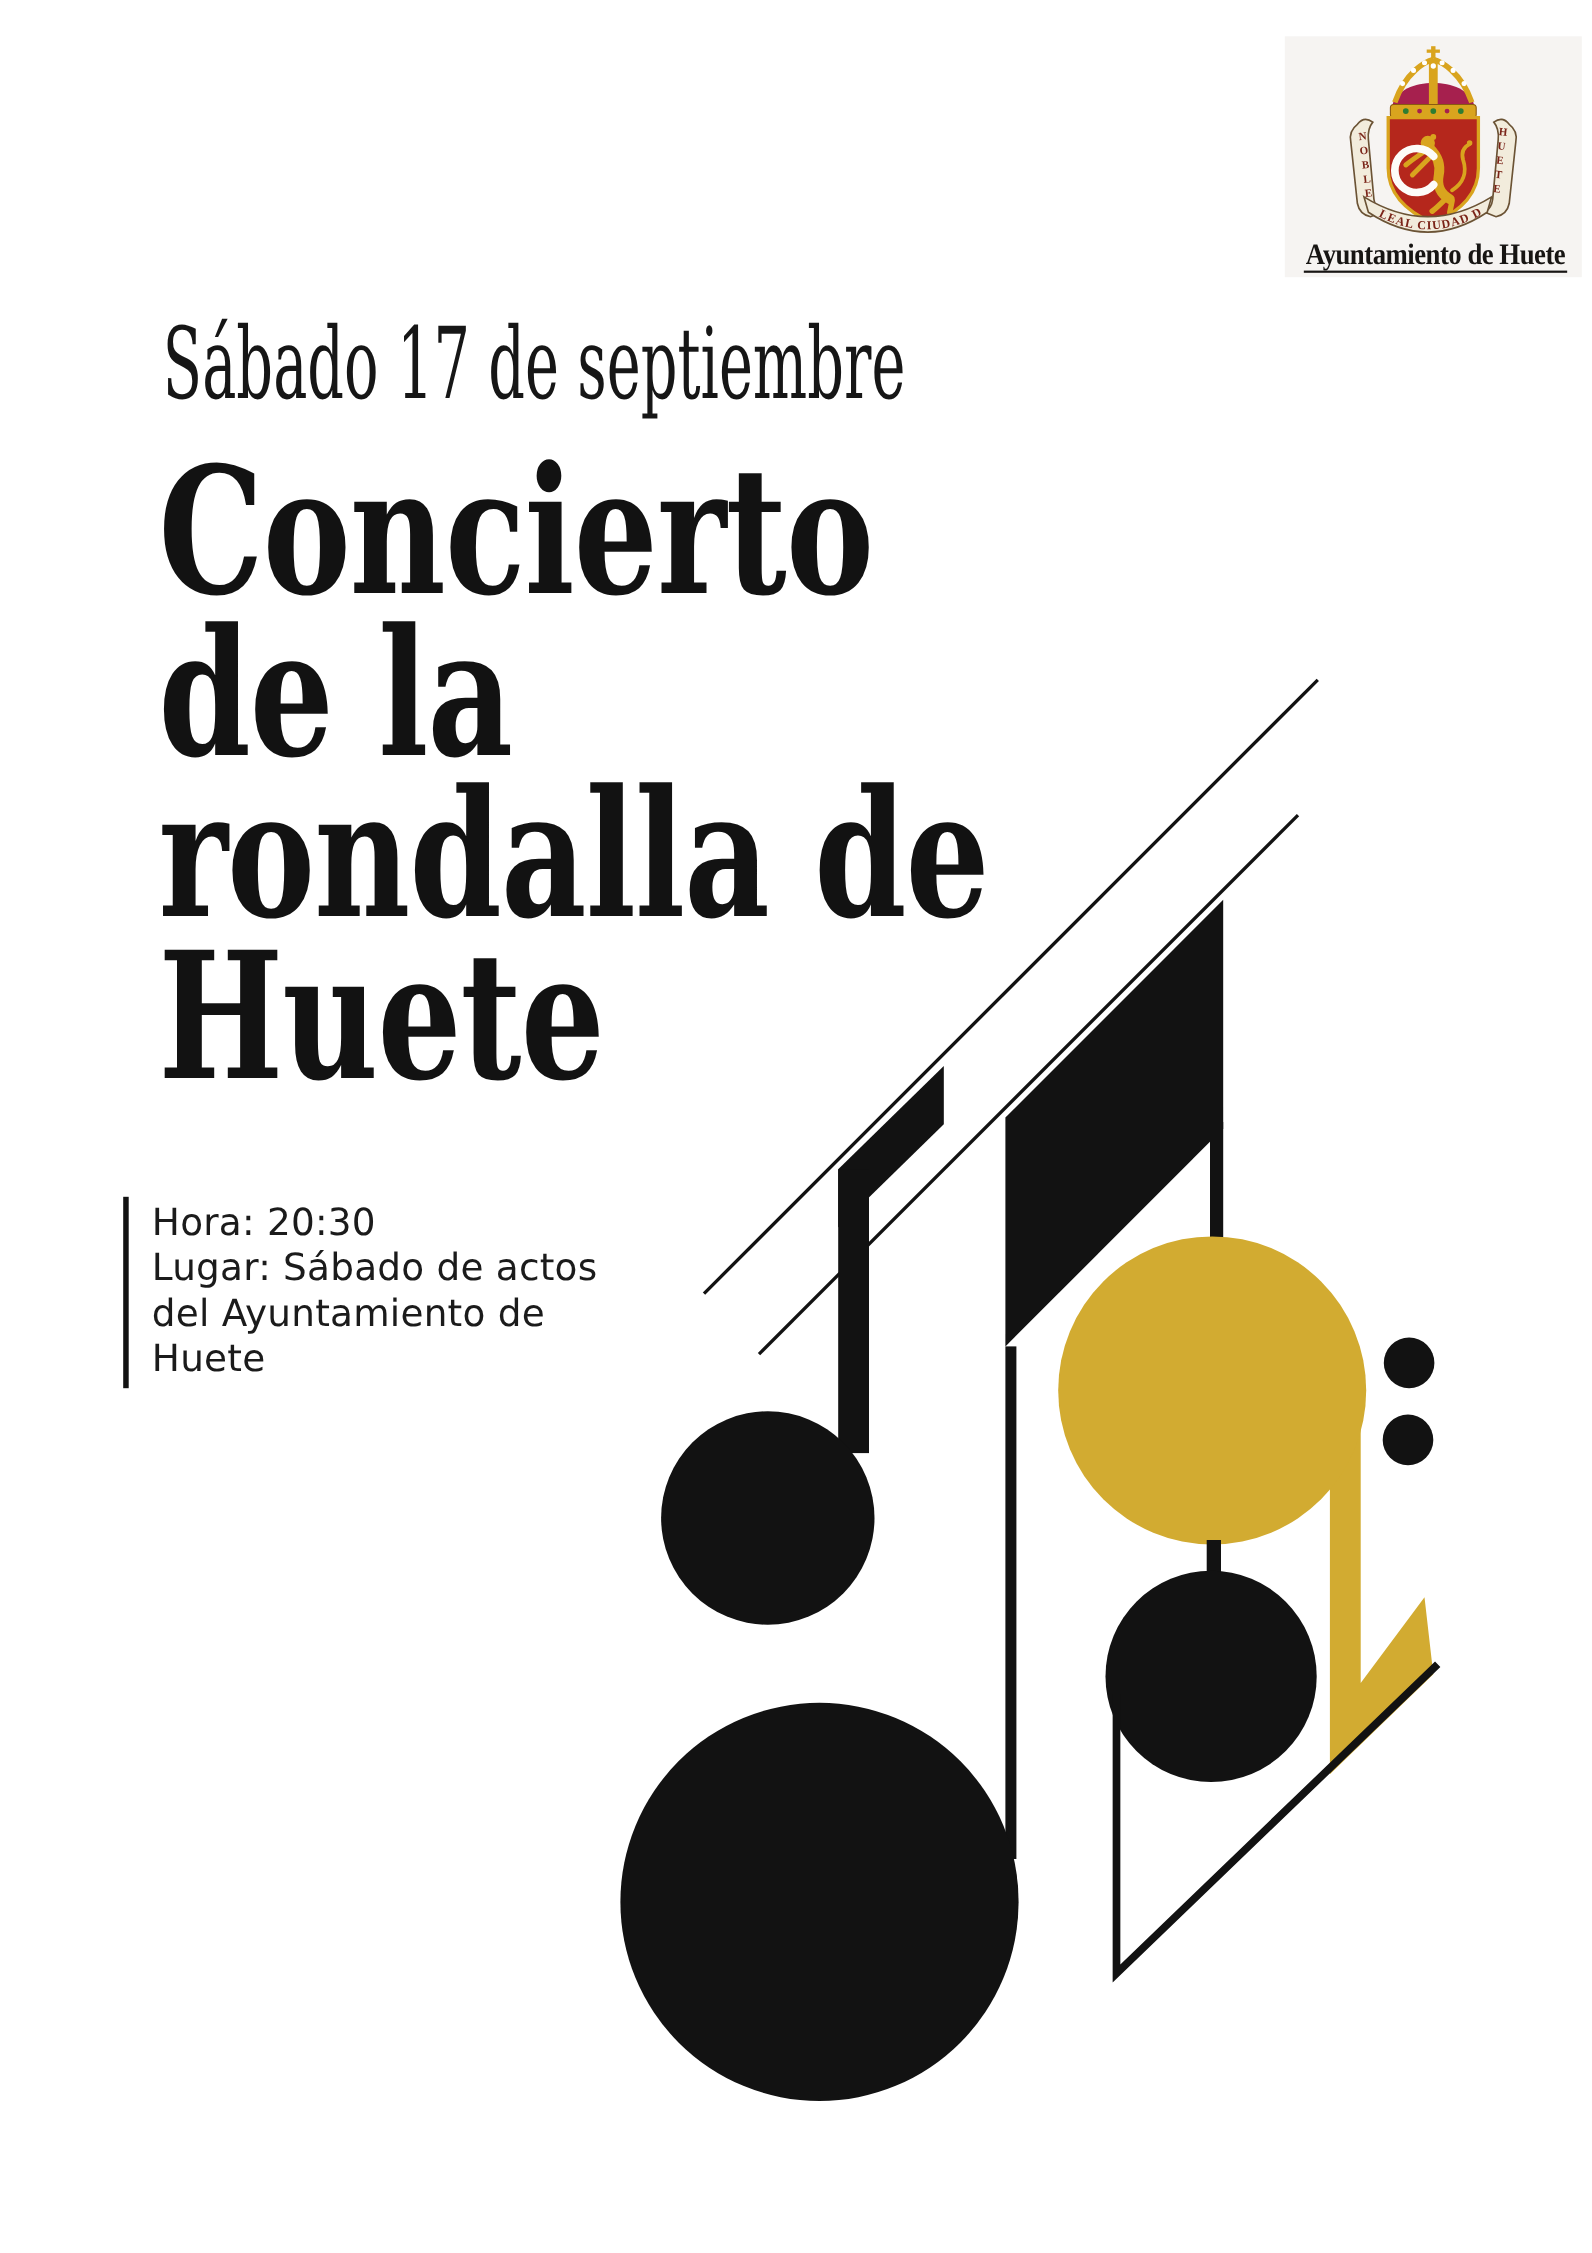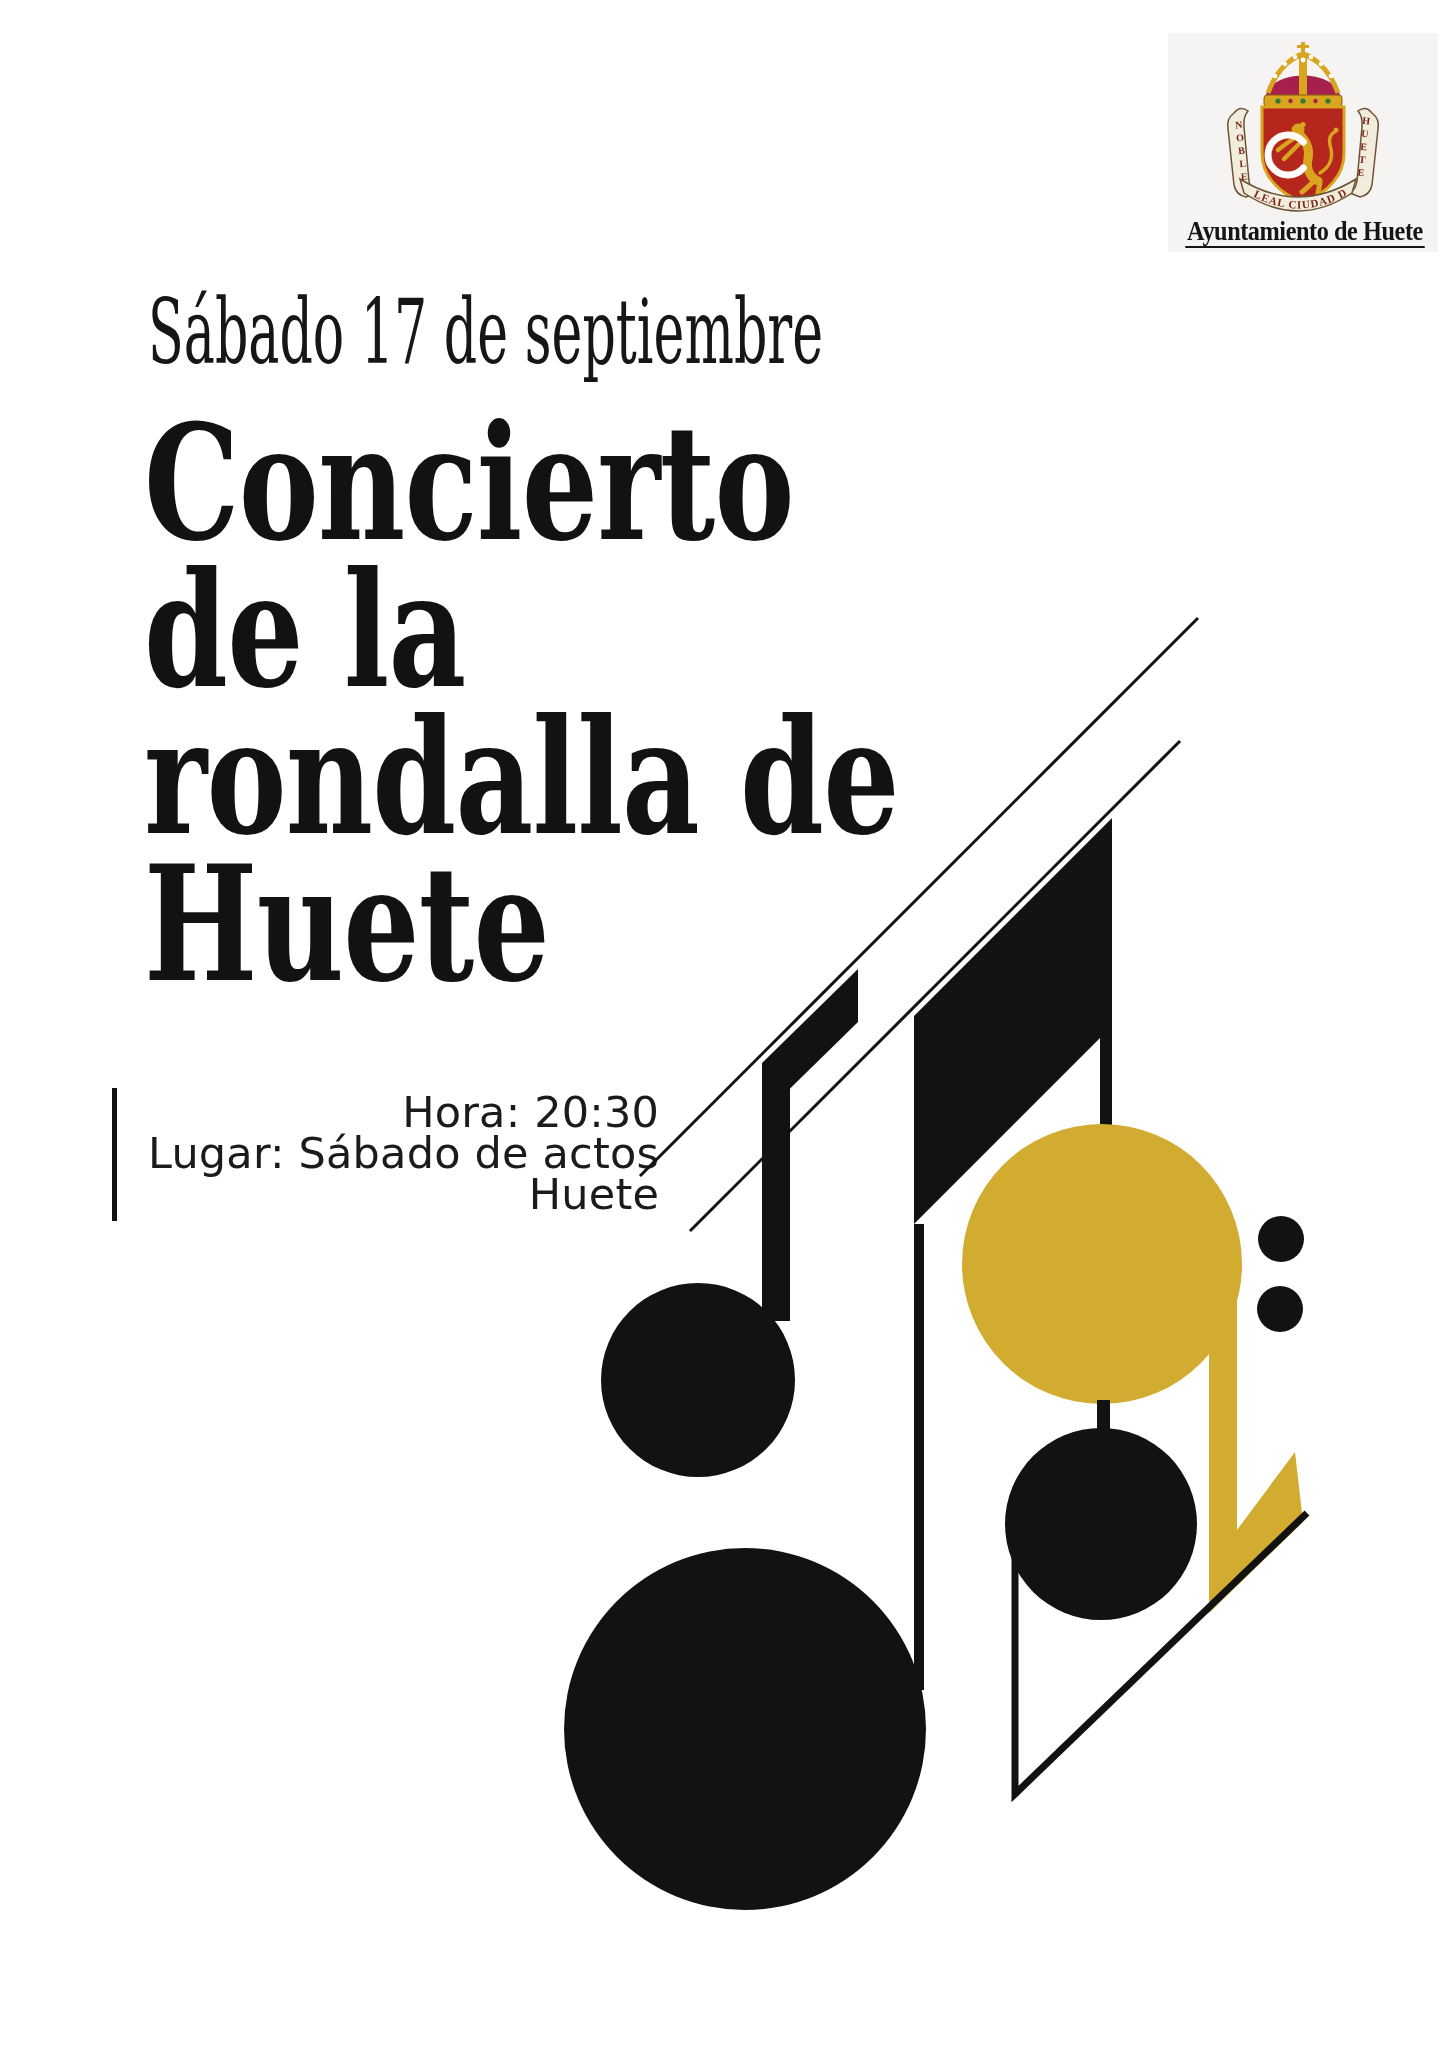--- a/index.html
+++ b/index.html
@@ -35,23 +35,23 @@
   
   .title-block{
     position:absolute;left:144px;top:410px;
     font-size:160px;line-height:147px;font-weight:700;color:#121212;
     transform:scaleX(.75);transform-origin:left top;letter-spacing:-1px;
     white-space:nowrap;
   }
   
   .details-block{
     position:absolute;left:112px;top:1088px;
-    border-left:5px solid #121212;padding:4px 0 6px 31px;
+    border-left:5px solid #121212;padding:4px 0 6px 21px;
     font-family:"DejaVu Sans","Liberation Sans",sans-serif;
-    font-size:43px;line-height:41px;color:#1b1b1b;letter-spacing:.2px;text-align:right;
+    font-size:34px;line-height:41px;color:#1b1b1b;letter-spacing:.2px;
   }
   
   .notes-art{position:absolute;left:0;top:0;width:1447px;height:2048px;}
   .coat-of-arms{position:absolute;left:0;top:0;width:270px;height:182px;}
 </style>
 </head>
 <body>
 
 <div class="poster">
 
@@ -123,20 +123,21 @@
   <h1 class="title-block" style="margin:0;">
     <div>Concierto</div>
     <div>de la</div>
     <div>rondalla de</div>
     <div>Huete</div>
   </h1>
 
   <div class="details-block">
     <div>Hora: 20:30</div>
     <div>Lugar: Sábado de actos</div>
+    <div>del Ayuntamiento de</div>
     <div>Huete</div>
   </div>
 
   <svg class="notes-art" viewBox="0 0 1447 2048" aria-hidden="true">
 
     <line x1="640" y1="1176" x2="1198" y2="618" stroke="#121212" stroke-width="3"></line>
     <line x1="690" y1="1231" x2="1180" y2="741" stroke="#121212" stroke-width="3"></line>
 
     <polygon points="762,1063 858,969 858,1022 762,1116" fill="#121212"></polygon>
     <polygon points="914,1016 1112,818 1112,1026 914,1224" fill="#121212"></polygon>

